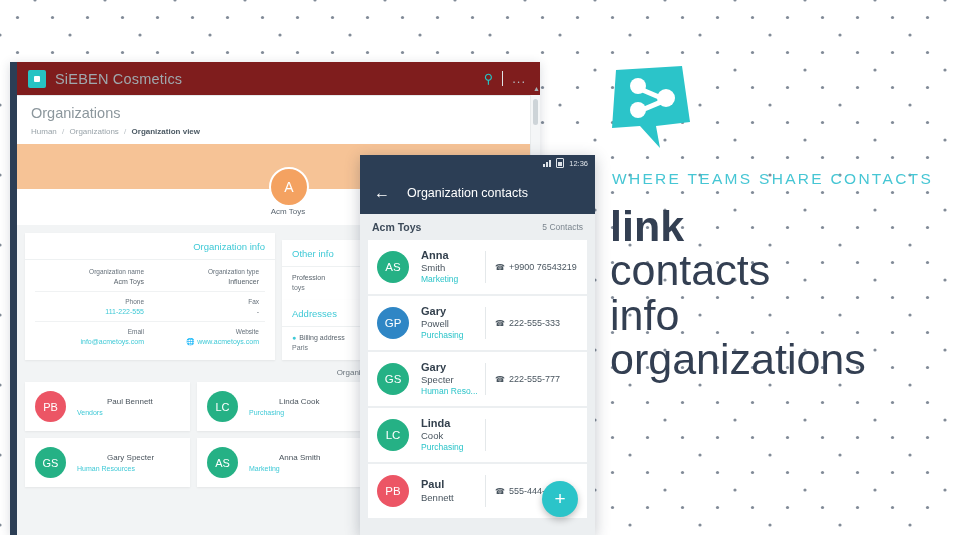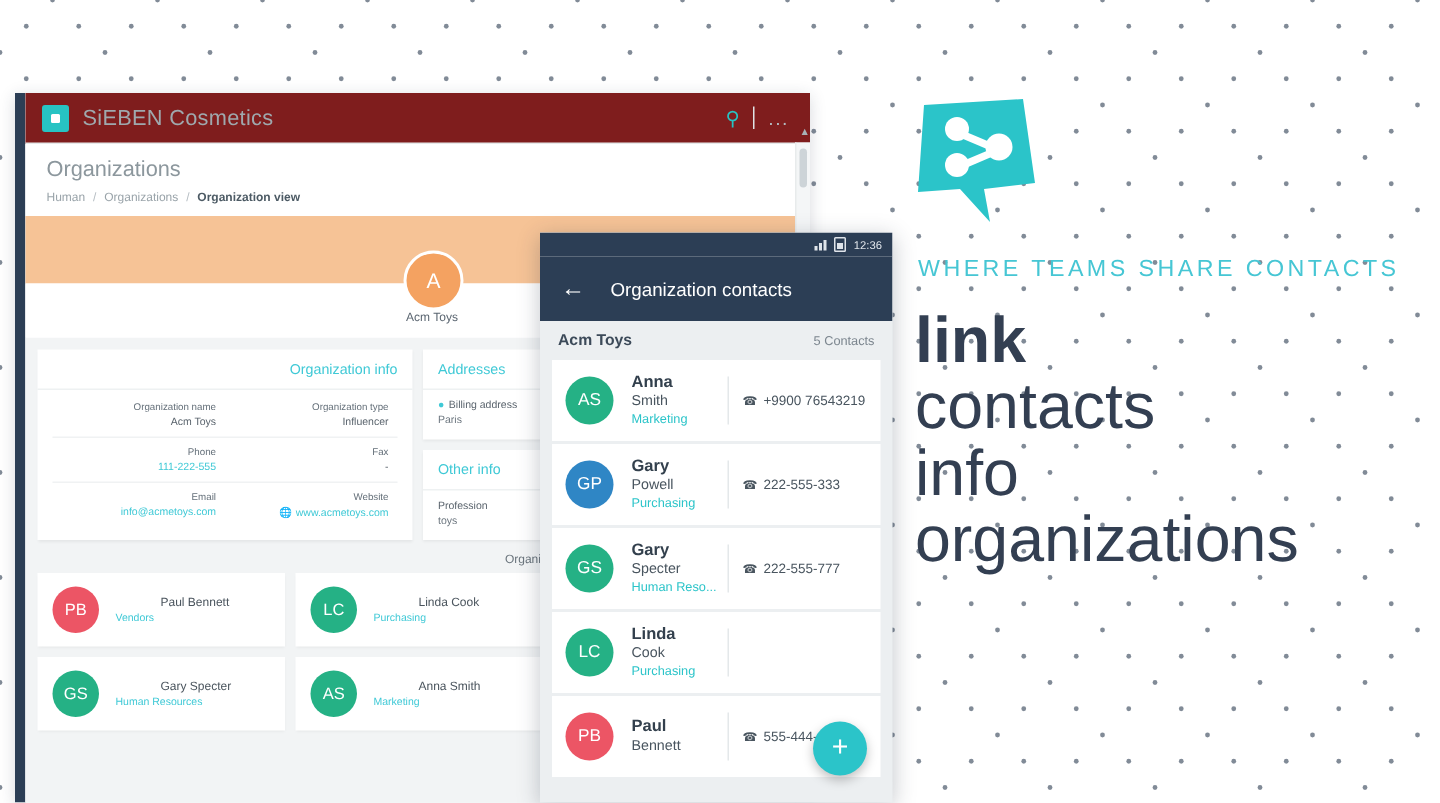--- a/index.html
+++ b/index.html
@@ -211,31 +211,31 @@
               <div class="field-label">Website</div>
               <div class="field-value link">
                 <span>🌐</span>
                 <span>www.acmetoys.com</span>
               </div>
             </div>
           </div>
         </div>
 
         <div class="col-side">
+          <div class="card" style="margin-top:7px;">
+            <div class="card-title">Other info</div>
+            <div class="side-row">Profession</div>
+            <div class="side-sub">toys</div>
+          </div>
           <div class="card">
             <div class="card-title">Addresses</div>
             <div class="side-row">
               <span class="pin">●</span><span>Billing address</span>
             </div>
             <div class="side-sub">Paris</div>
-          </div>
-          <div class="card" style="margin-top:7px;">
-            <div class="card-title">Other info</div>
-            <div class="side-row">Profession</div>
-            <div class="side-sub">toys</div>
           </div>
         </div>
       </div>
 
       <div class="contacts-head">
         <span class="contacts-head-label">Organization contacts</span>
         <span class="ic-circle ic-add">+</span>
         <span class="ic-circle ic-help">?</span>
       </div>
 

